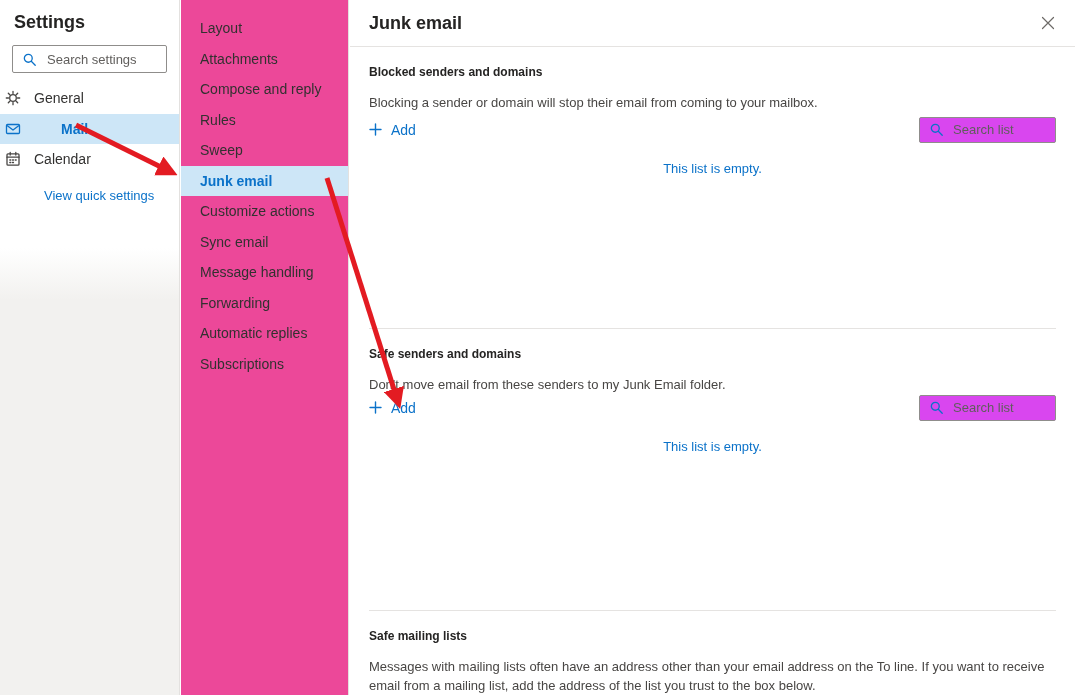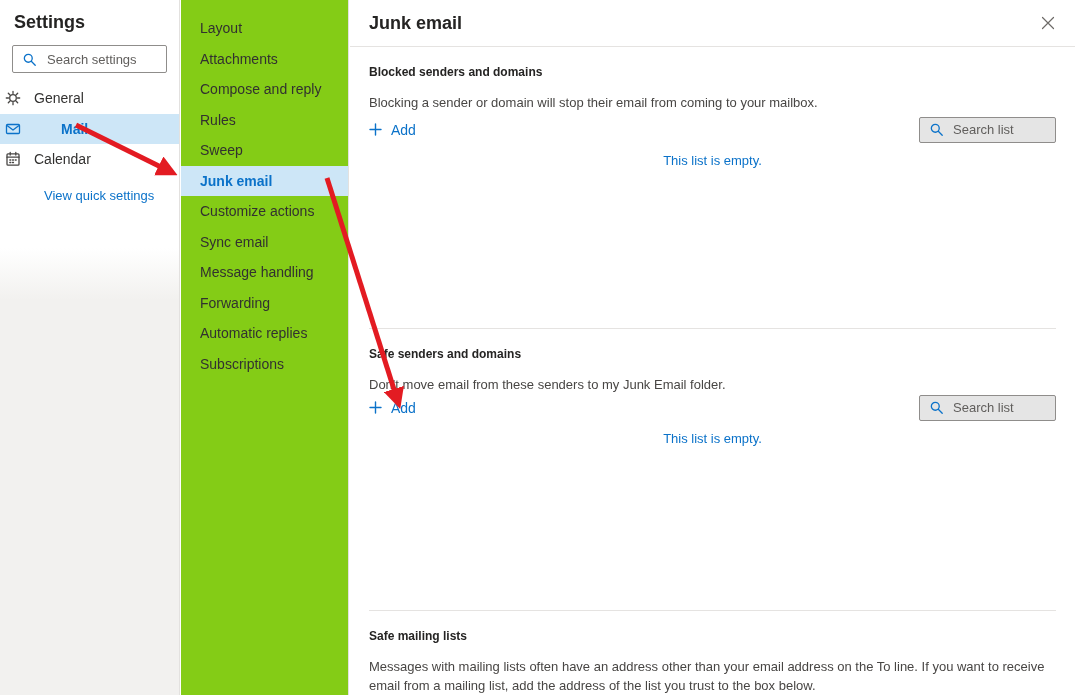--- a/index.html
+++ b/index.html
@@ -29,41 +29,41 @@
   .nav-row {
     height:30.5px; display:flex; align-items:center; gap:13px;
     padding-left:5px; font-size:14px; color:#323130; cursor:pointer;
   }
   .nav-row.selected { background:var(--selbg); color:var(--accent); font-weight:700;gap:40px; }
   .nav-row svg { flex:0 0 16px; }
   .quick-link { display:inline-block; margin:13px 0 0 44px; font-size:13px; color:var(--accent); cursor:pointer; text-decoration:none; }
   
   .categories {
     position:absolute; left:181px; top:0; width:168px; height:695px;
-    background:#84cc16; border-right:1px solid #e3e1df; padding-top:13px;
+    background:#ec4899; border-right:1px solid #e3e1df; padding-top:13px;
   }
   .cat-row { height:30.5px; display:flex; align-items:center; padding-left:19px; color:#323130; cursor:pointer; }
   .cat-row.selected { background:var(--selbg); color:var(--accent); font-weight:700; }
   
   .main { position:absolute; left:350px; top:0; width:725px; height:695px; background:#fff; }
   .main-header { height:47px; border-bottom:1px solid #e5e3e1; display:flex; align-items:center; padding:0 14px 0 19px; }
   .main-header h2 { margin:0; font-size:18px; font-weight:700; color:#252423; }
   .close-btn { margin-left:auto; background:none; border:none; padding:4px 6px; cursor:pointer; color:#6d6a67; display:flex; }
   .section { margin:0 19px; border-bottom:1px solid #e5e3e1; height:282px; overflow:hidden; }
   .section.last { border-bottom:none; height:auto; }
   .section h3 { margin:0; padding-top:18px; font-size:12px; font-weight:700; color:#252423; }
   .section .desc { margin-top:15px; font-size:13px; line-height:18.5px; color:#484644; }
   .add-row { display:flex; align-items:center; justify-content:space-between; }
   .add-btn { display:flex; align-items:center; gap:9px; background:none; border:none; padding:0; cursor:pointer;
              color:var(--accent); font-size:14px; font-family:"Liberation Sans", sans-serif; }
   .listsearch {
-    width:137px; height:26px; background:#e5e5e5; border:1px solid #8f8d8b; border-radius:2px;
+    width:137px; height:26px; background:#d946ef; border:1px solid #8f8d8b; border-radius:2px;
     display:flex; align-items:center; gap:7px; padding:0 5px 0 9px;
   }
-  .empty { margin-top:10px; text-align:center; font-size:13px; color:var(--accent); }
+  .empty { margin-top:18px; text-align:center; font-size:13px; color:var(--accent); }
   
   .arrows { position:absolute; inset:0; width:1075px; height:695px; pointer-events:none; z-index:9; }
 </style>
 </head>
 <body>
 
 <div class="app">
 
   <aside class="sidebar">
     <div class="title">Settings</div>

